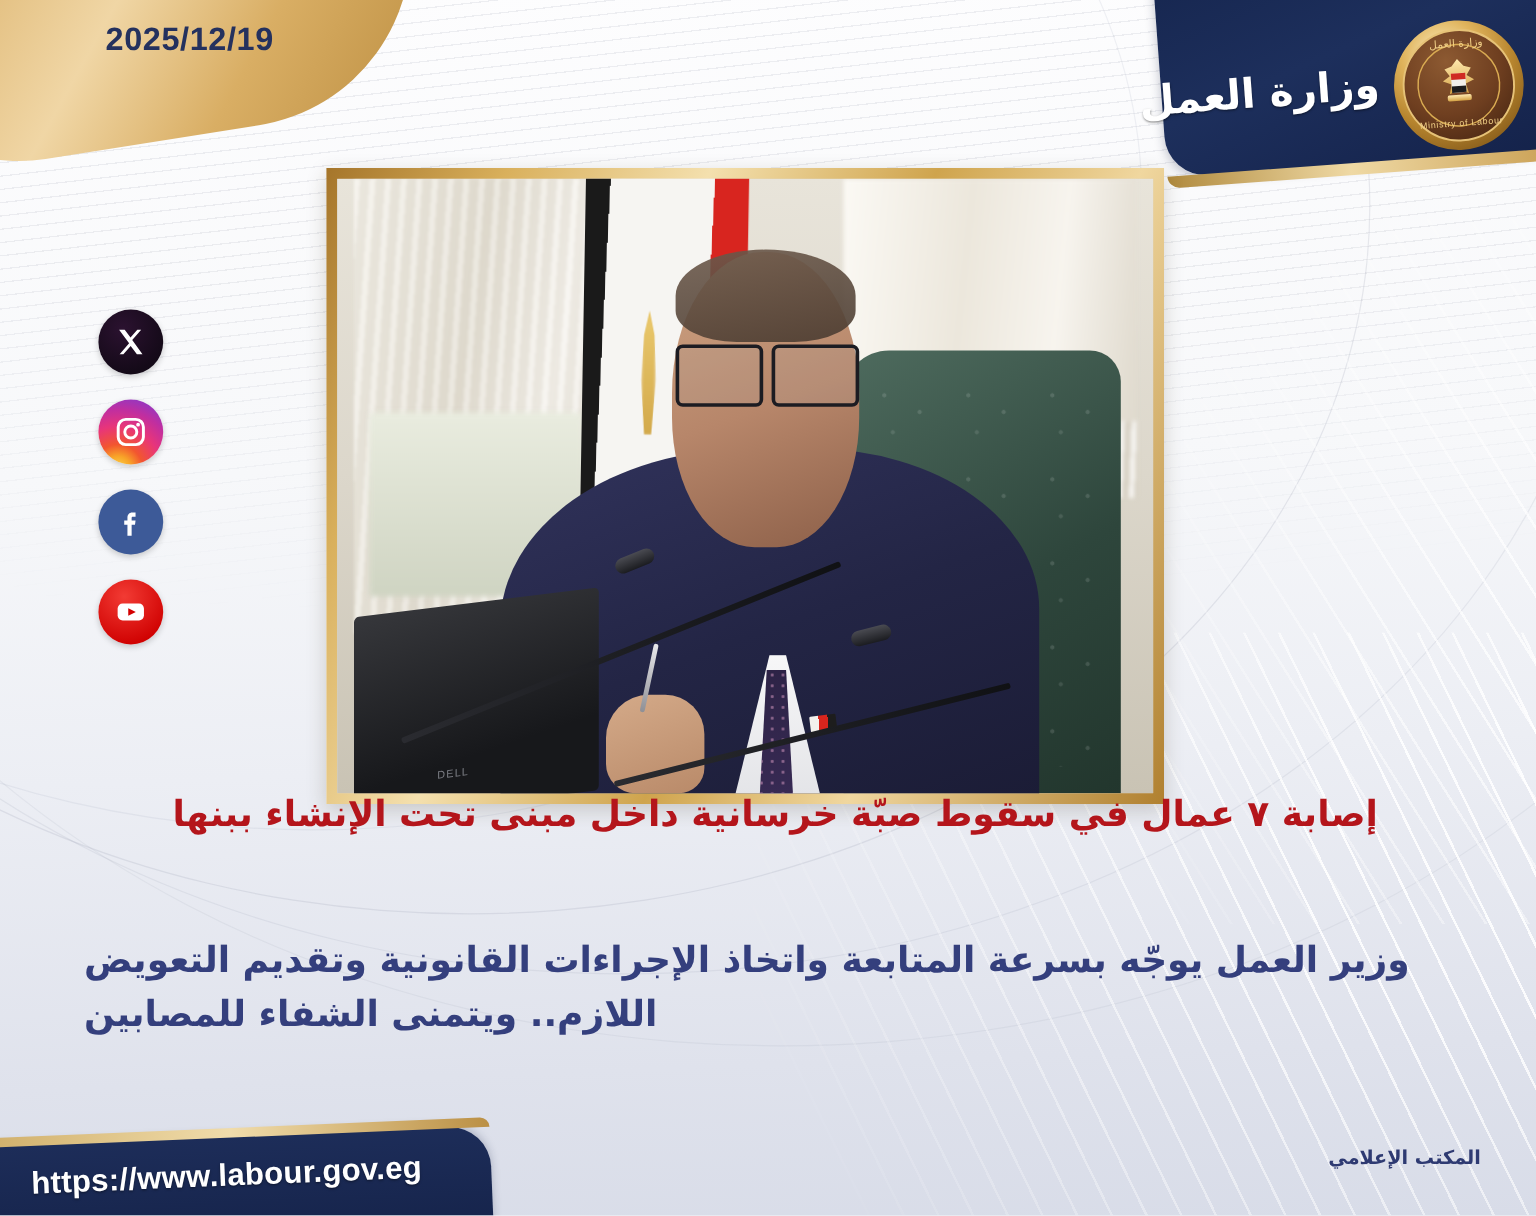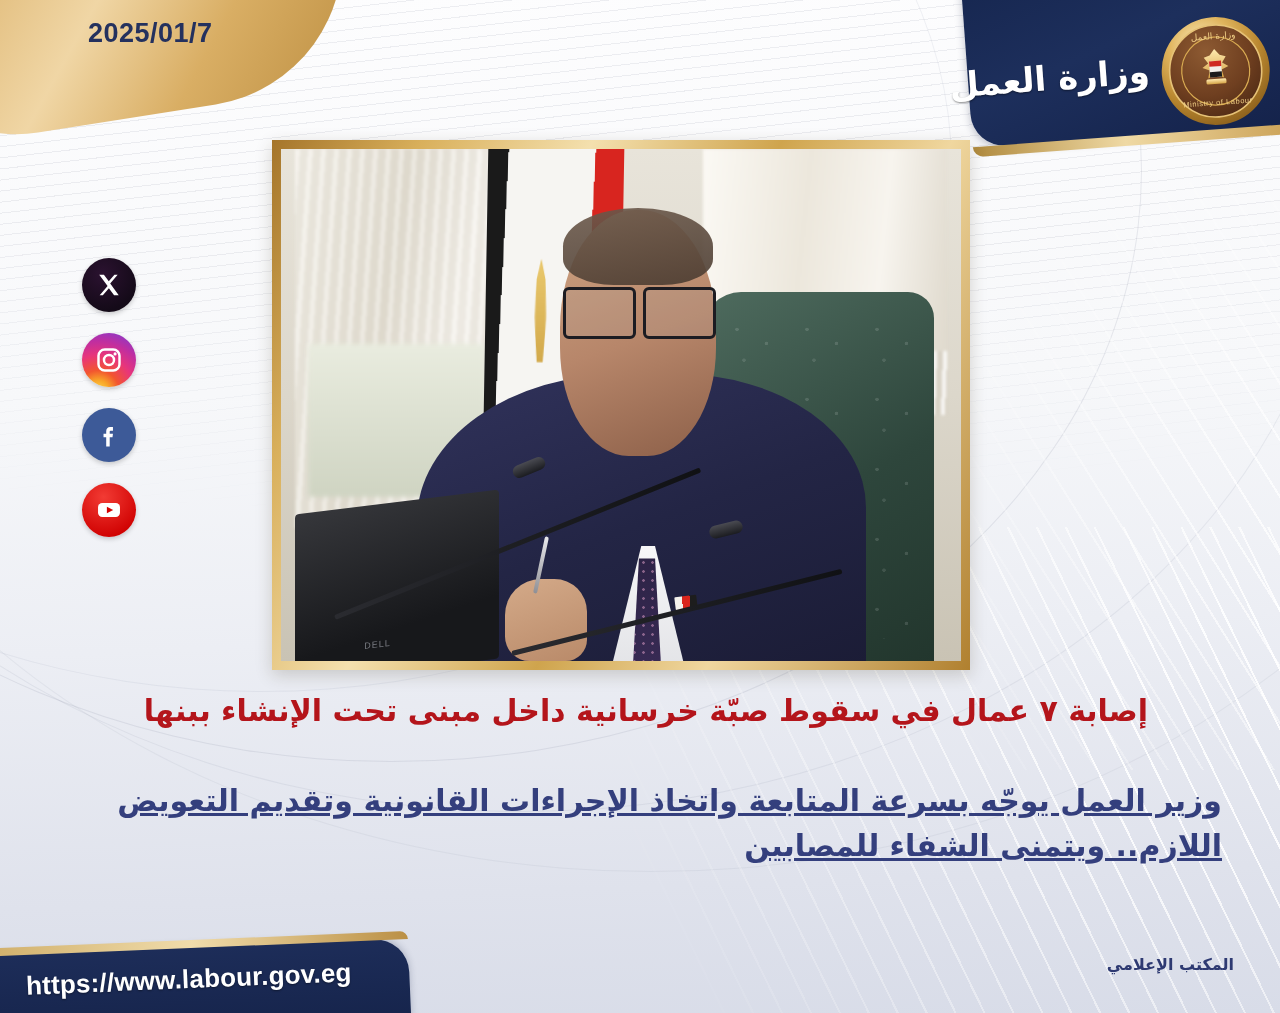--- a/index.html
+++ b/index.html
@@ -177,31 +177,30 @@
     background:linear-gradient(180deg,#4a4b52,#1b1c20);}
   .ph-mic-head.h1{left:34%;top:61%;transform:rotate(-22deg);}
   .ph-mic-head.h2{left:63%;top:73%;transform:rotate(-14deg);}
   .ph-hand{position:absolute;left:33%;bottom:0;width:12%;height:16%;
     background:linear-gradient(160deg,#d4aa89,#b98a69);border-radius:44% 40% 26% 30%;}
   .ph-pen{position:absolute;left:38%;bottom:13%;width:4px;height:58px;
     background:linear-gradient(180deg,#e9e9ec,#8e8f95);transform:rotate(12deg);border-radius:2px;}
 
   
   .headline{
-    position:absolute;left:70px;right:58px;top:692px;
+    position:absolute;left:70px;right:58px;top:660px;
     direction:rtl;text-align:center;
     color:#b4151b;font-weight:bold;font-size:30px;line-height:1.28;
     font-family:"DejaVu Sans",sans-serif;
   }
   .subline{
     position:absolute;left:70px;right:58px;top:778px;
-    direction:rtl;text-align:right;
+    direction:rtl;text-align:left;
     color:#343f7d;font-weight:bold;font-size:30px;line-height:1.5;
     font-family:"DejaVu Sans",sans-serif;
-    text-decoration:underline;
   }
 
   
   .url-banner{
     position:absolute;left:-70px;top:948px;width:480px;height:92px;
     background:linear-gradient(180deg,#1d2d59,#15234a);
     border-radius:0 34px 0 0;transform:rotate(-2.4deg);
     box-shadow:0 -2px 7px rgba(25,35,70,.25);
   }
   .url-banner:before{
@@ -229,21 +228,21 @@
 
   <div class="bg-waves-top"></div>
   <div class="bg-arc a1"></div>
   <div class="bg-arc a2"></div>
   <div class="bg-arc a3"></div>
   <div class="bg-arc a4"></div>
   <div class="bg-diag"></div>
   <div class="bg-diag2"></div>
 
   <div class="date-blob"></div>
-  <div class="date-text">2025/01/7</div>
+  <div class="date-text">2025/12/19</div>
 
   <div class="ministry-panel"></div>
   <div class="ministry-wrap">
     <div class="ministry-ar">وزارة العمل</div>
     <div class="emblem">
       <svg viewBox="0 0 112 112" width="112" height="112" aria-hidden="true">
         <defs>
           <radialGradient id="rim" cx="38%" cy="26%" r="78%">
             <stop offset="0%" stop-color="#fdf0c4"></stop>
               <stop offset="38%" stop-color="#e0b45d"></stop>

